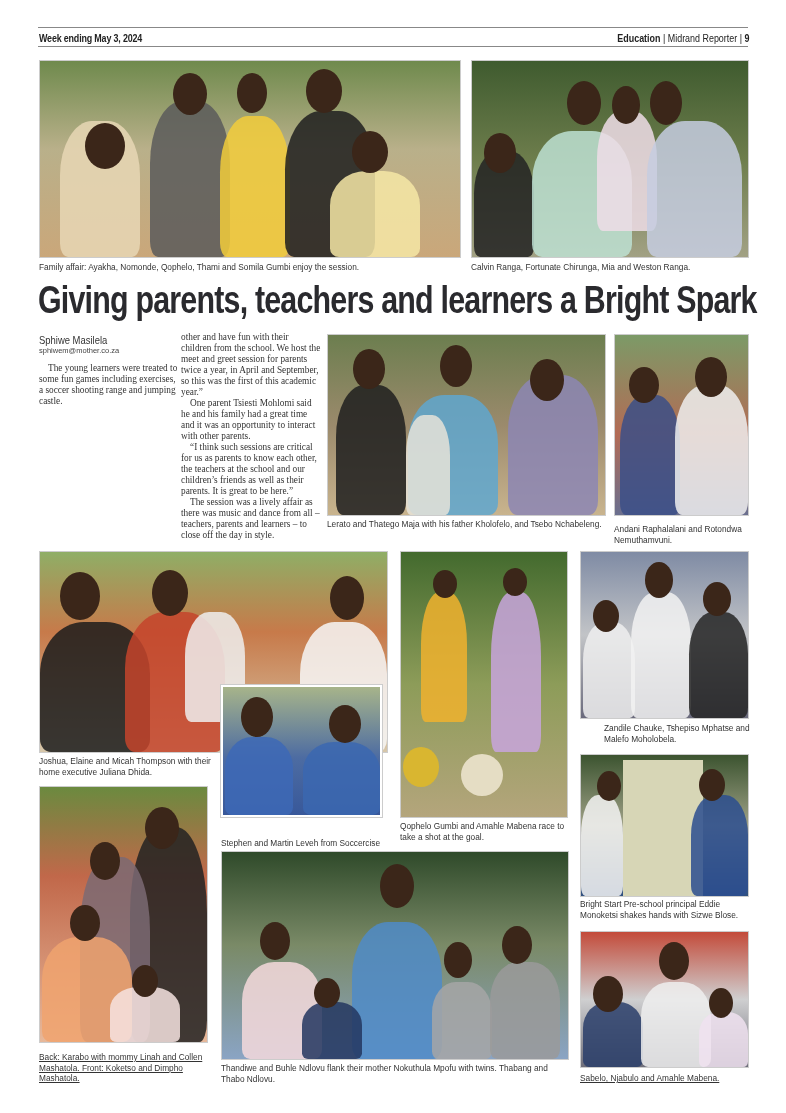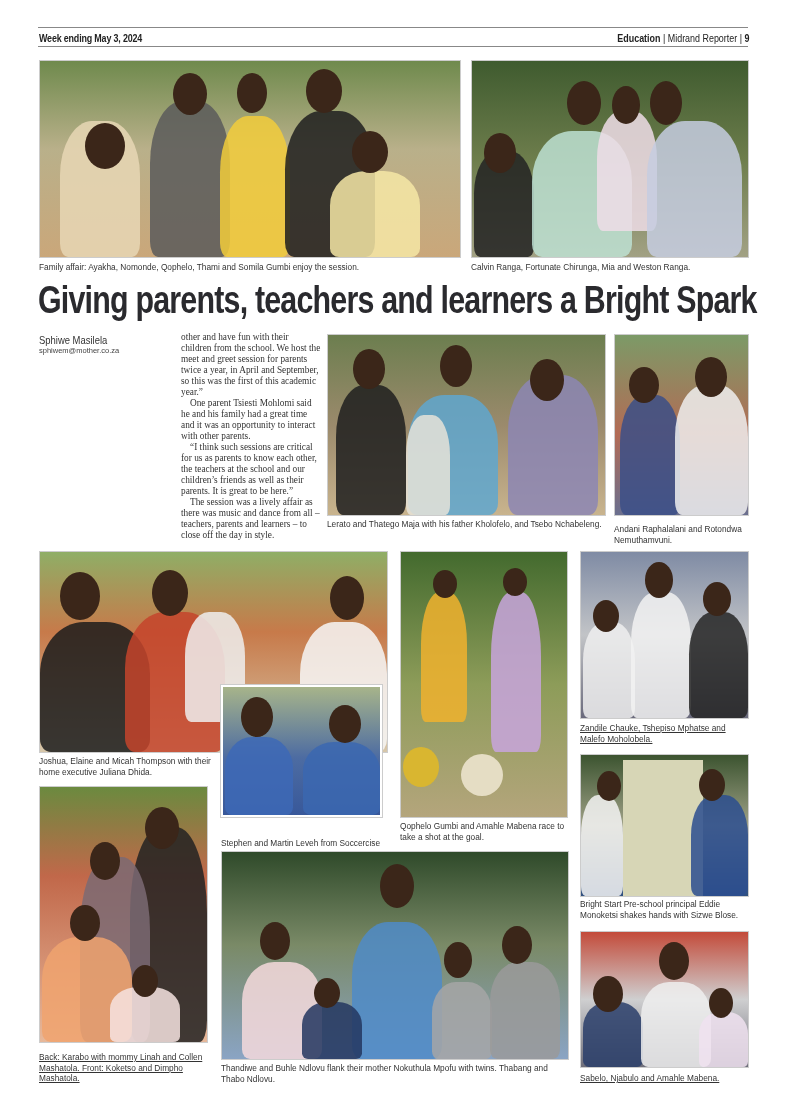--- a/index.html
+++ b/index.html
@@ -72,20 +72,21 @@
   <div class="face" style="left:178px;top:20px;width:32px;height:44px;"></div>
 </div>
 <div class="cap" style="left:471px;top:262px;width:276px;">Calvin Ranga, Fortunate Chirunga, Mia and Weston Ranga.</div>
 
 <div class="headline">Giving parents, teachers and learners a Bright Spark</div>
 
 <div class="byline">Sphiwe Masilela</div>
 <div class="email">sphiwem@mother.co.za</div>
 
 <div class="col" style="left:39px;top:363px;width:140px;">
+  <p>The young learners were treated to some fun games including exercises, a soccer shooting range and jumping castle.</p>
 </div>
 <div class="col" style="left:181px;top:332px;width:140px;">
   <p class="first">other and have fun with their children from the school. We host the meet and greet session for parents twice a year, in April and September, so this was the first of this academic year.”</p>
   <p>One parent Tsiesti Mohlomi said he and his family had a great time and it was an opportunity to interact with other parents.</p>
   <p>“I think such sessions are critical for us as parents to know each other, the teachers at the school and our children’s friends as well as their parents. It is great to be here.”</p>
   <p>The session was a lively affair as there was music and dance from all – teachers, parents and learners – to close off the day in style.</p>
 </div>
 
 <div class="photo ph3" style="left:327px;top:334px;width:277px;height:180px;">
   <div class="fig" style="left:8px;top:50px;width:70px;height:130px;background:#1e1e1e;"></div>
@@ -135,21 +136,21 @@
 <div class="cap" style="left:400px;top:821px;width:172px;">Qophelo Gumbi and Amahle Mabena race to take a shot at the goal.</div>
 
 <div class="photo ph8" style="left:580px;top:551px;width:167px;height:166px;">
   <div class="fig" style="left:2px;top:70px;width:52px;height:96px;background:#eeeeee;"></div>
   <div class="face" style="left:12px;top:48px;width:26px;height:32px;"></div>
   <div class="fig" style="left:50px;top:40px;width:60px;height:126px;background:#f2f2f2;"></div>
   <div class="face" style="left:64px;top:10px;width:28px;height:36px;"></div>
   <div class="fig" style="left:108px;top:60px;width:59px;height:106px;background:#242424;"></div>
   <div class="face" style="left:122px;top:30px;width:28px;height:34px;"></div>
 </div>
-<div class="cap" style="left:580px;top:723px;width:167px;text-decoration:underline;">Zandile Chauke, Tshepiso Mphatse and Malefo Moholobela.</div>
+<div class="cap" style="left:604px;top:723px;width:167px;">Zandile Chauke, Tshepiso Mphatse and Malefo Moholobela.</div>
 
 <div class="photo ph9" style="left:580px;top:754px;width:167px;height:141px;">
   <div class="abs" style="left:42px;top:5px;width:80px;height:136px;background:#d7d6b6;"></div>
   <div class="fig" style="left:0px;top:40px;width:42px;height:101px;background:#f3f3f3;"></div>
   <div class="face" style="left:16px;top:16px;width:24px;height:30px;"></div>
   <div class="fig" style="left:110px;top:40px;width:57px;height:101px;background:#2b4d8f;"></div>
   <div class="face" style="left:118px;top:14px;width:26px;height:32px;"></div>
 </div>
 <div class="cap" style="left:580px;top:899px;width:172px;">Bright Start Pre-school principal Eddie Monoketsi shakes hands with Sizwe Blose.</div>
 

